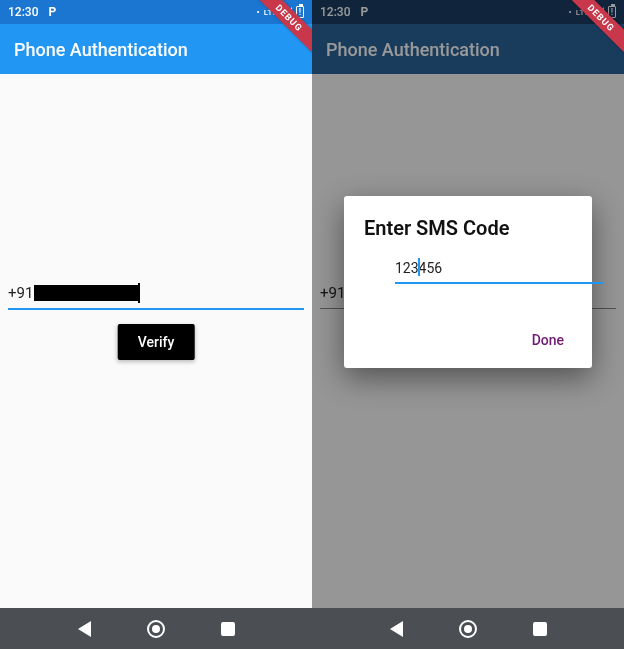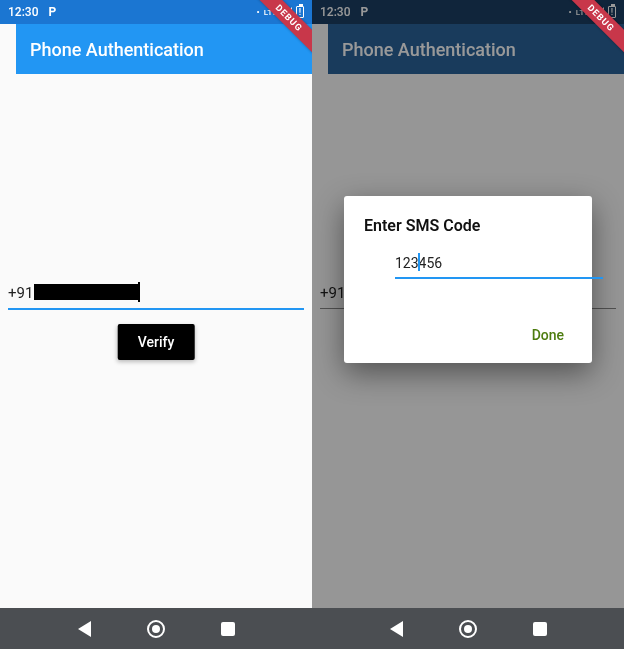--- a/index.html
+++ b/index.html
@@ -61,21 +61,20 @@
   .app-bar {
     height: 50px;
     display: flex;
     align-items: center;
     padding: 0 14px;
     color: #fff;
     font-size: 18px;
     font-weight: 500;
     position: relative;
     z-index: 2;
-    margin-left: 16px;
   }
   .phone-left .app-bar { background: #2296f3; }
   .phone-right .app-bar { background: #2a639a; }
 
   
   .debug-ribbon {
     position: absolute;
     top: 10px; right: -32px;
     width: 110px;
     background: #c8374a;
@@ -99,20 +98,21 @@
 
   .phone-input-row {
     position: absolute;
     top: 206px;
     left: 8px; right: 8px;
     border-bottom: 2px solid #2296f3;
     padding: 4px 0 6px 0;
     font-size: 15px;
     color: #222;
     display: flex;
+    align-items: center;
   }
   .phone-right .phone-input-row {
     border-bottom: 1px solid #888;
   }
   .redact {
     display: inline-block;
     background: #000;
     width: 105px;
     height: 16px;
     vertical-align: middle;
@@ -155,21 +155,21 @@
     position: absolute;
     z-index: 50;
     top: 196px;
     left: 32px; right: 32px;
     background: #fff;
     border-radius: 3px;
     box-shadow: 0 10px 30px rgba(0,0,0,0.45);
     padding: 20px 20px 12px 20px;
   }
   .dialog-title {
-    font-size: 16px;
+    font-size: 20px;
     font-weight: 600;
     color: #111;
     margin-bottom: 16px;
   }
   .dialog-input {
     border: none;
     border-bottom: 2px solid #2296f3;
     width: 100%;
     font-size: 14px;
     padding: 4px 0 6px 0;
@@ -185,21 +185,21 @@
     top: 2px;
     width: 1.5px;
     height: 18px;
     background: #2296f3;
   }
   .dialog-actions {
     display: flex;
     justify-content: flex-end;
   }
   .dialog-done {
-    color: #4d7c0f;
+    color: #701a75;
     font-size: 14px;
     font-weight: 500;
     padding: 8px 8px;
     cursor: pointer;
   }
 
   
   .navbar {
     position: absolute;
     left: 0; right: 0; bottom: 0;

